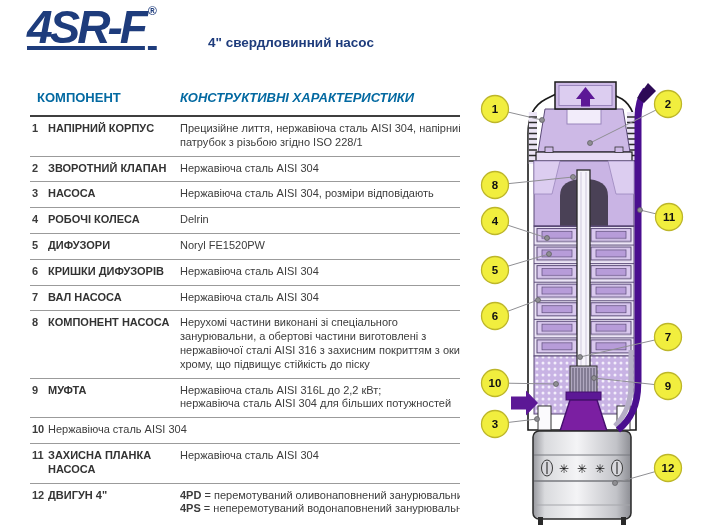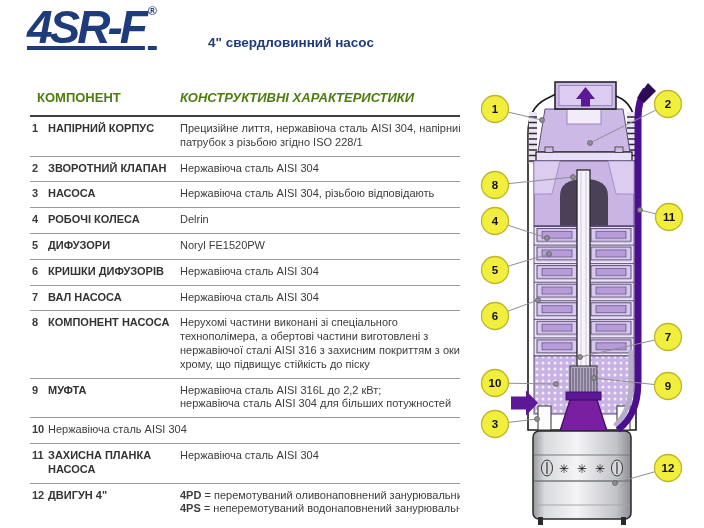--- a/index.html
+++ b/index.html
@@ -19,21 +19,21 @@
   .logo .reg {
     font-size: 12px; font-style: normal; letter-spacing: 0;
     vertical-align: 28px; margin-left: 3px;
   }
   .subtitle {
     position: absolute; left: 208px; top: 35px;
     color: #1e3c7c; font-weight: bold; font-size: 13.5px;
   }
   .comp-table { position: absolute; left: 30px; top: 90px; width: 430px; }
   .t-head {
-    display: flex; color: #4d7c0f; font-weight: bold; font-size: 13px;
+    display: flex; color: #0369a1; font-weight: bold; font-size: 13px;
     padding: 0 0 10px 0; border-bottom: 2px solid #3f3f3f;
   }
   .t-head .c1 { width: 150px; padding-left: 7px; }
   .t-head .c2 { flex: 1; font-style: italic; }
   .t-row {
     display: flex; border-bottom: 1px solid #9b9b9b;
     padding: 5px 0 6px 0; font-size: 11px; line-height: 13.8px;
   }
   .t-row:last-child { border-bottom: none; }
   .t-num { width: 18px; font-weight: bold; padding-left: 2px; flex: none; }
@@ -74,21 +74,21 @@
         <div class="t-num">2</div>
         <div class="t-name">ЗВОРОТНИЙ КЛАПАН</div>
         <div class="t-desc">
           <div class="line"><span>Нержавіюча сталь AISI 304</span></div>
         </div>
       </div>
       <div class="t-row">
         <div class="t-num">3</div>
         <div class="t-name">НАСОСА</div>
         <div class="t-desc">
-          <div class="line"><span>Нержавіюча сталь AISI 304, різьбою відповідають</span></div>
+          <div class="line"><span>Нержавіюча сталь AISI 304, розміри відповідають</span></div>
         </div>
       </div>
       <div class="t-row">
         <div class="t-num">4</div>
         <div class="t-name">РОБОЧІ КОЛЕСА</div>
         <div class="t-desc">
           <div class="line"><span>Delrin</span></div>
         </div>
       </div>
       <div class="t-row">
@@ -110,21 +110,21 @@
         <div class="t-name">ВАЛ НАСОСА</div>
         <div class="t-desc">
           <div class="line"><span>Нержавіюча сталь AISI 304</span></div>
         </div>
       </div>
       <div class="t-row">
         <div class="t-num">8</div>
         <div class="t-name">КОМПОНЕНТ НАСОСА</div>
         <div class="t-desc">
           <div class="line"><span>Нерухомі частини виконані зі спеціального</span></div>
-          <div class="line"><span>технополімера, а обертові частини виготовлені з</span></div>
+          <div class="line"><span>занурювальни, а обертові частини виготовлені з</span></div>
           <div class="line"><span>нержавіючої сталі AISI 316 з захисним покриттям з окису</span></div>
           <div class="line"><span>хрому, що підвищує стійкість до піску</span></div>
         </div>
       </div>
       <div class="t-row">
         <div class="t-num">9</div>
         <div class="t-name">МУФТА</div>
         <div class="t-desc">
           <div class="line"><span>Нержавіюча сталь AISI 316L до 2,2 кВт;</span></div>
           <div class="line"><span>нержавіюча сталь AISI 304 для більших потужностей</span></div>

